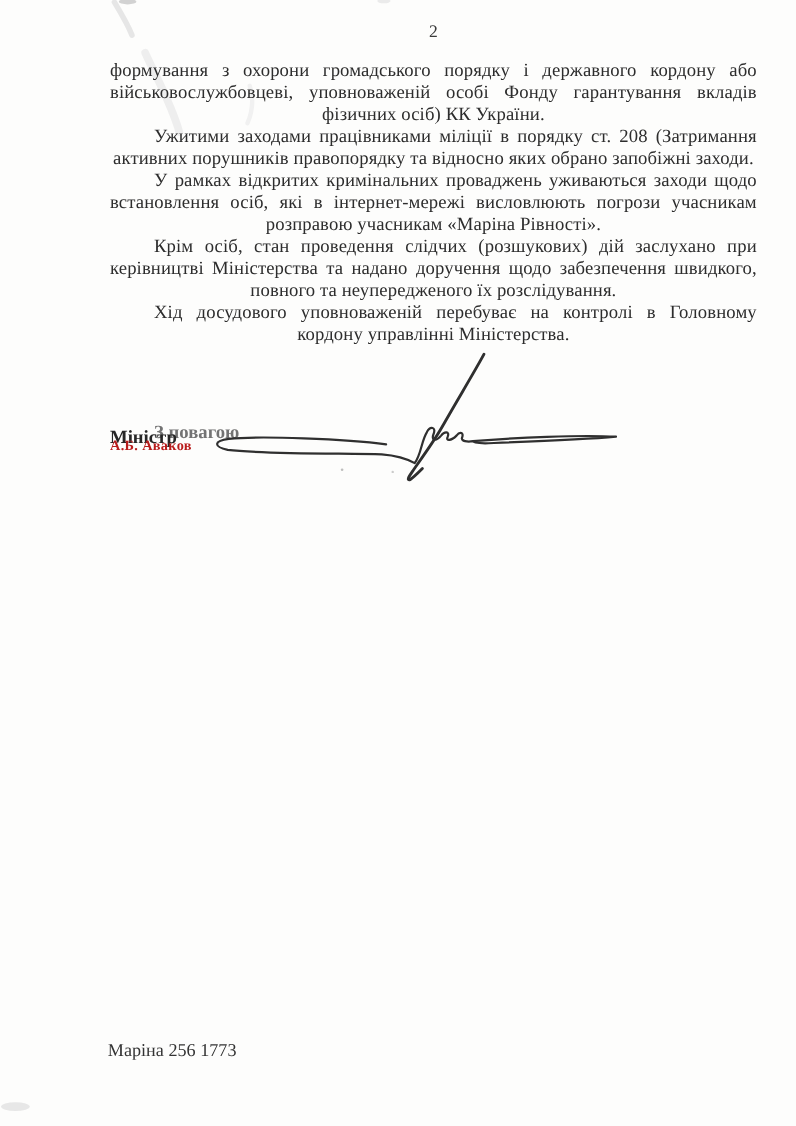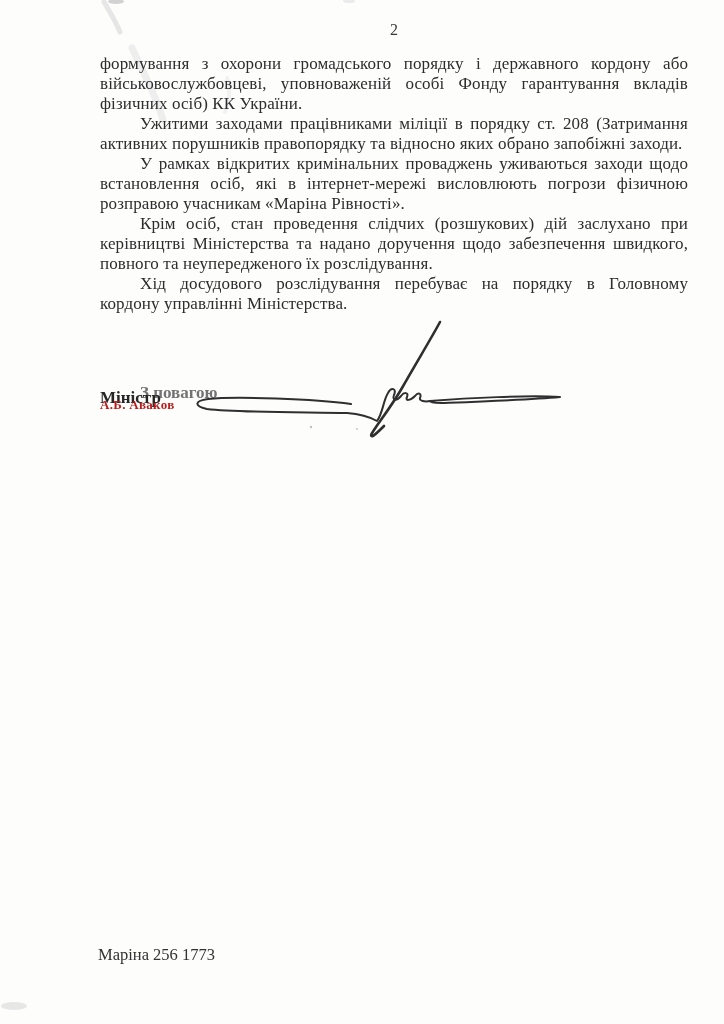--- a/index.html
+++ b/index.html
@@ -34,21 +34,21 @@
   .body-text {
     position: absolute;
     left: 100px;
     top: 54px;
     width: 588px;
     font-size: 17px;
     line-height: 20px;
     letter-spacing: 0.1px;
     color: var(--ink, #2d2d2d);
   }
-  .ln { text-align: left; }
+  .ln { text-align: center; }
   .ln.j {
     text-align: justify;
     text-align-last: justify;
     text-justify: inter-word;
   }
   .ln.ind { text-indent: 40px; }
   .salutation {
     position: absolute;
     left: 140px;
     top: 383px;
@@ -108,26 +108,26 @@
 
   <div class="page-number">2</div>
 
   <div class="body-text">
     <div class="ln j">формування з охорони громадського порядку і державного кордону або</div>
     <div class="ln j">військовослужбовцеві, уповноваженій особі Фонду гарантування вкладів</div>
     <div class="ln">фізичних осіб) КК України.</div>
     <div class="ln j ind">Ужитими заходами працівниками міліції в порядку ст. 208 (Затримання</div>
     <div class="ln">активних порушників правопорядку та відносно яких обрано запобіжні заходи.</div>
     <div class="ln j ind">У рамках відкритих кримінальних проваджень уживаються заходи щодо</div>
-    <div class="ln j">встановлення осіб, які в інтернет-мережі висловлюють погрози фізичною</div>
+    <div class="ln j">встановлення осіб, які в інтернет-мережі висловлюють погрози учасникам</div>
     <div class="ln">розправою учасникам «Маріна Рівності».</div>
     <div class="ln j ind">Крім осіб, стан проведення слідчих (розшукових) дій заслухано при</div>
     <div class="ln j">керівництві Міністерства та надано доручення щодо забезпечення швидкого,</div>
     <div class="ln">повного та неупередженого їх розслідування.</div>
-    <div class="ln j ind">Хід досудового розслідування перебуває на порядку в Головному</div>
+    <div class="ln j ind">Хід досудового уповноваженій перебуває на контролі в Головному</div>
     <div class="ln">кордону управлінні Міністерства.</div>
   </div>
 
   <div class="salutation">З повагою</div>
   <div class="signer-title">Міністр</div>
 
   <svg class="signature" viewBox="185 315 390 130" xmlns="http://www.w3.org/2000/svg">
     <path d="M 440 322
              C 432 337, 415 365, 402 388
              C 394 402, 383 417, 376 427

